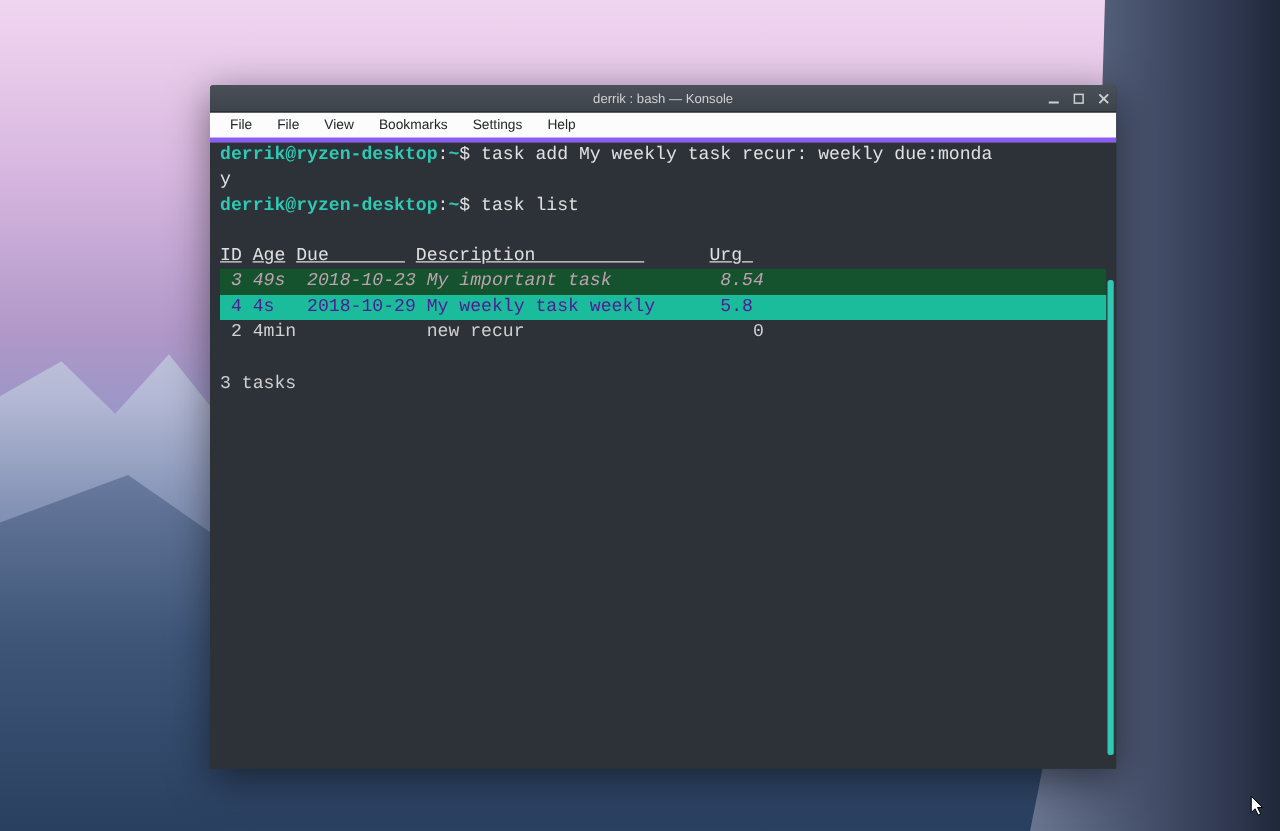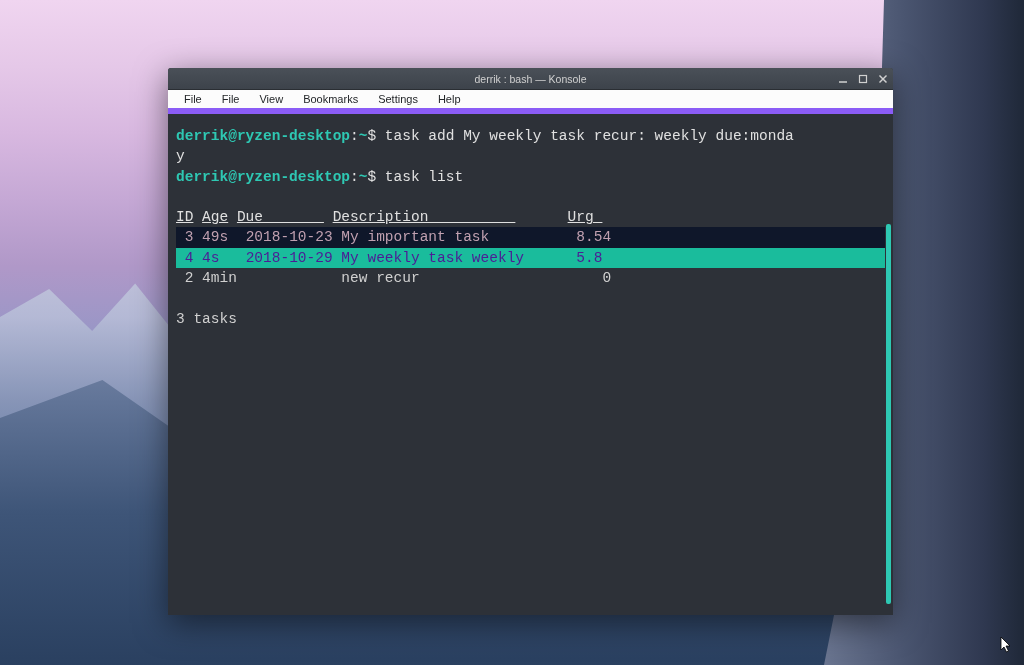--- a/index.html
+++ b/index.html
@@ -122,34 +122,34 @@
       line-height: 1;
     }
     
     .menubar {
       height: 24px;
       background: #fcfcfc;
       display: flex;
       align-items: center;
       padding: 0 6px;
       gap: 0;
-      border-bottom: 6px solid #8b5cf6;
+      border-bottom: 4px solid #8b5cf6;
     }
     
     .menu-item {
       padding: 4px 10px;
       font-size: 11px;
       color: #232629;
       cursor: pointer;
     }
     
     .terminal {
       flex: 1;
       background: #2d3138;
-      padding: 12px 8px;
+      padding: 0 8px;
       font-family: 'Courier New', monospace;
       font-size: 14.5px;
       line-height: 1.4;
       color: #d0d0d0;
       position: relative;
       overflow: hidden;
     }
     
     .term-line {
       white-space: pre;
@@ -176,22 +176,23 @@
     .output {
       color: #2ec8b3;
     }
     
     .table-header {
       color: #e0e0e0;
       text-decoration: underline;
     }
     
     .row-pink {
-      background: #0f172a;
+      background: #14532d;
       color: #c0a0b0;
+      font-style: italic;
     }
     
     .row-highlight {
       background: #1abc9c;
       color: #4c1d95;
     }
     
     .row-normal {
       color: #d0d0d0;
     }

